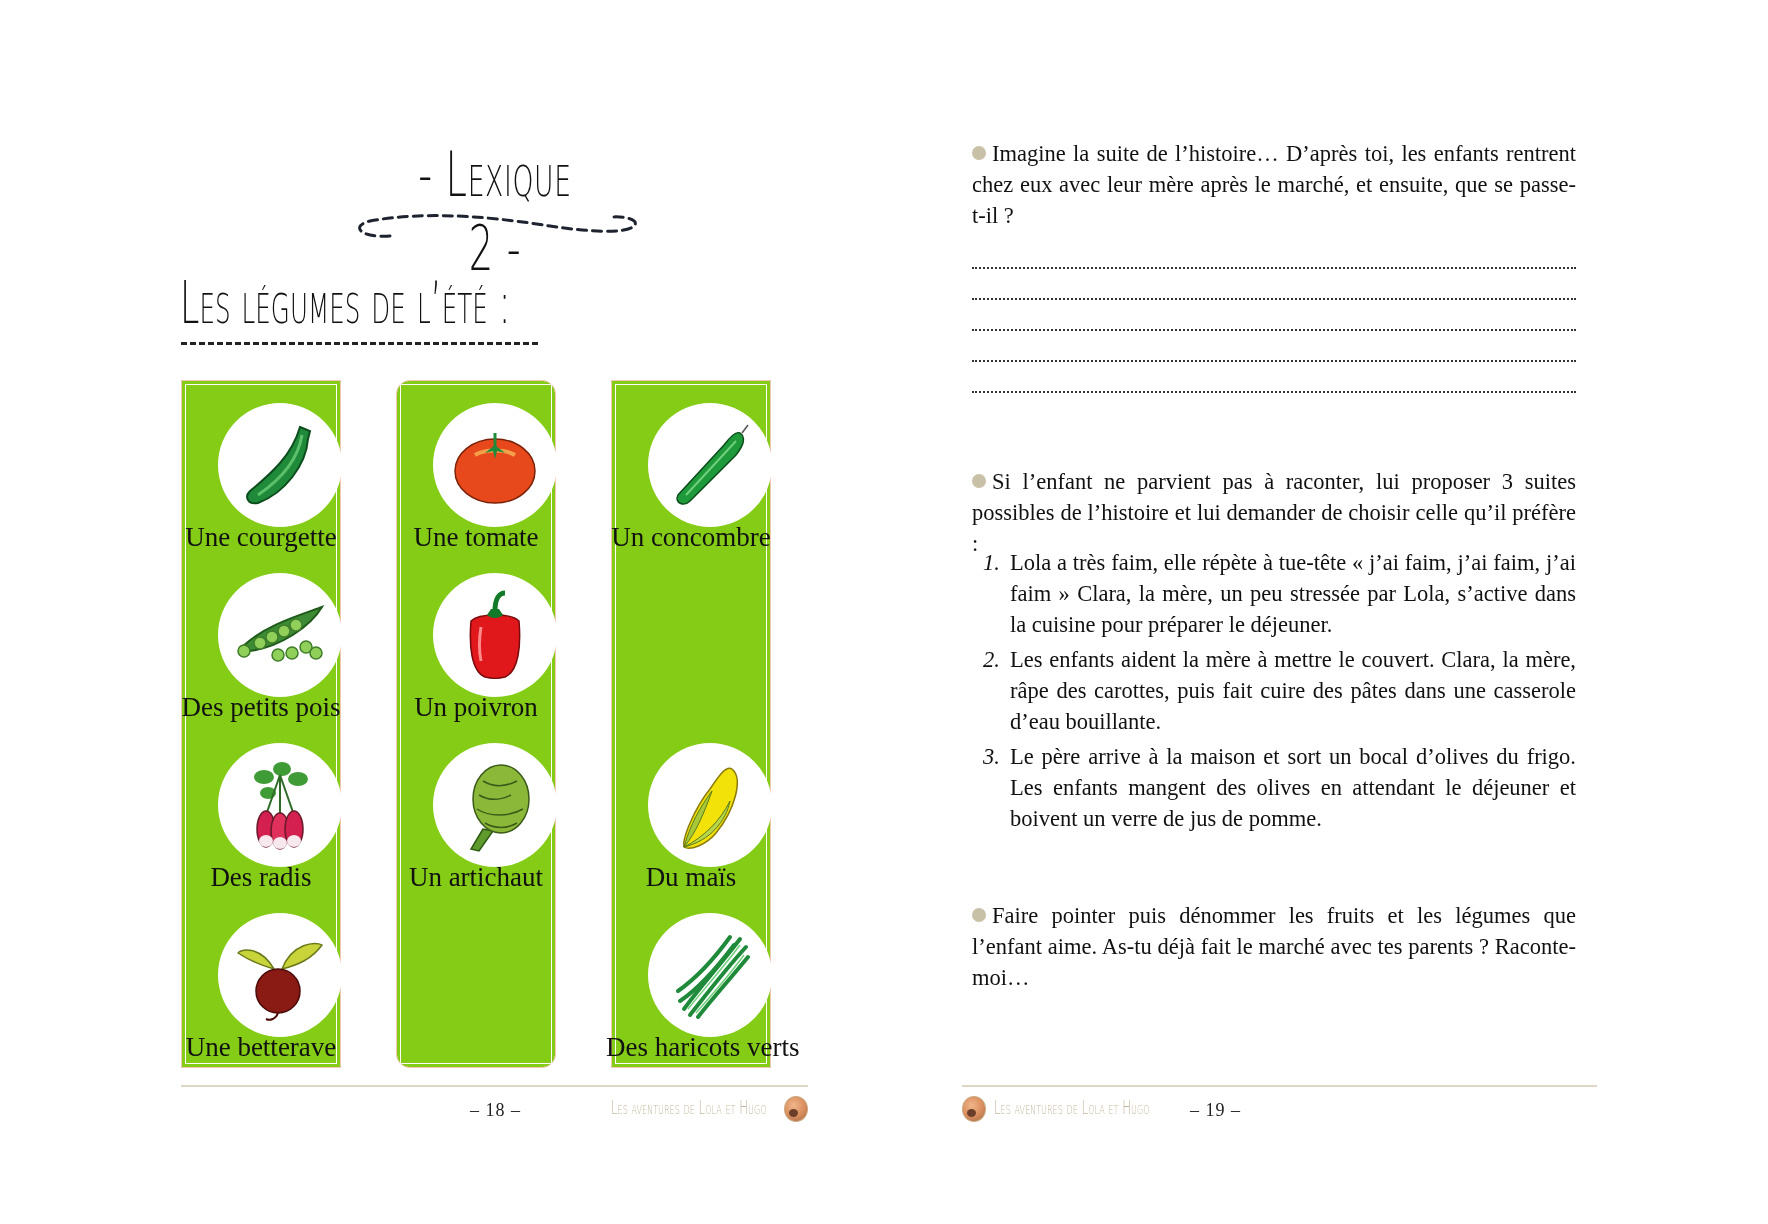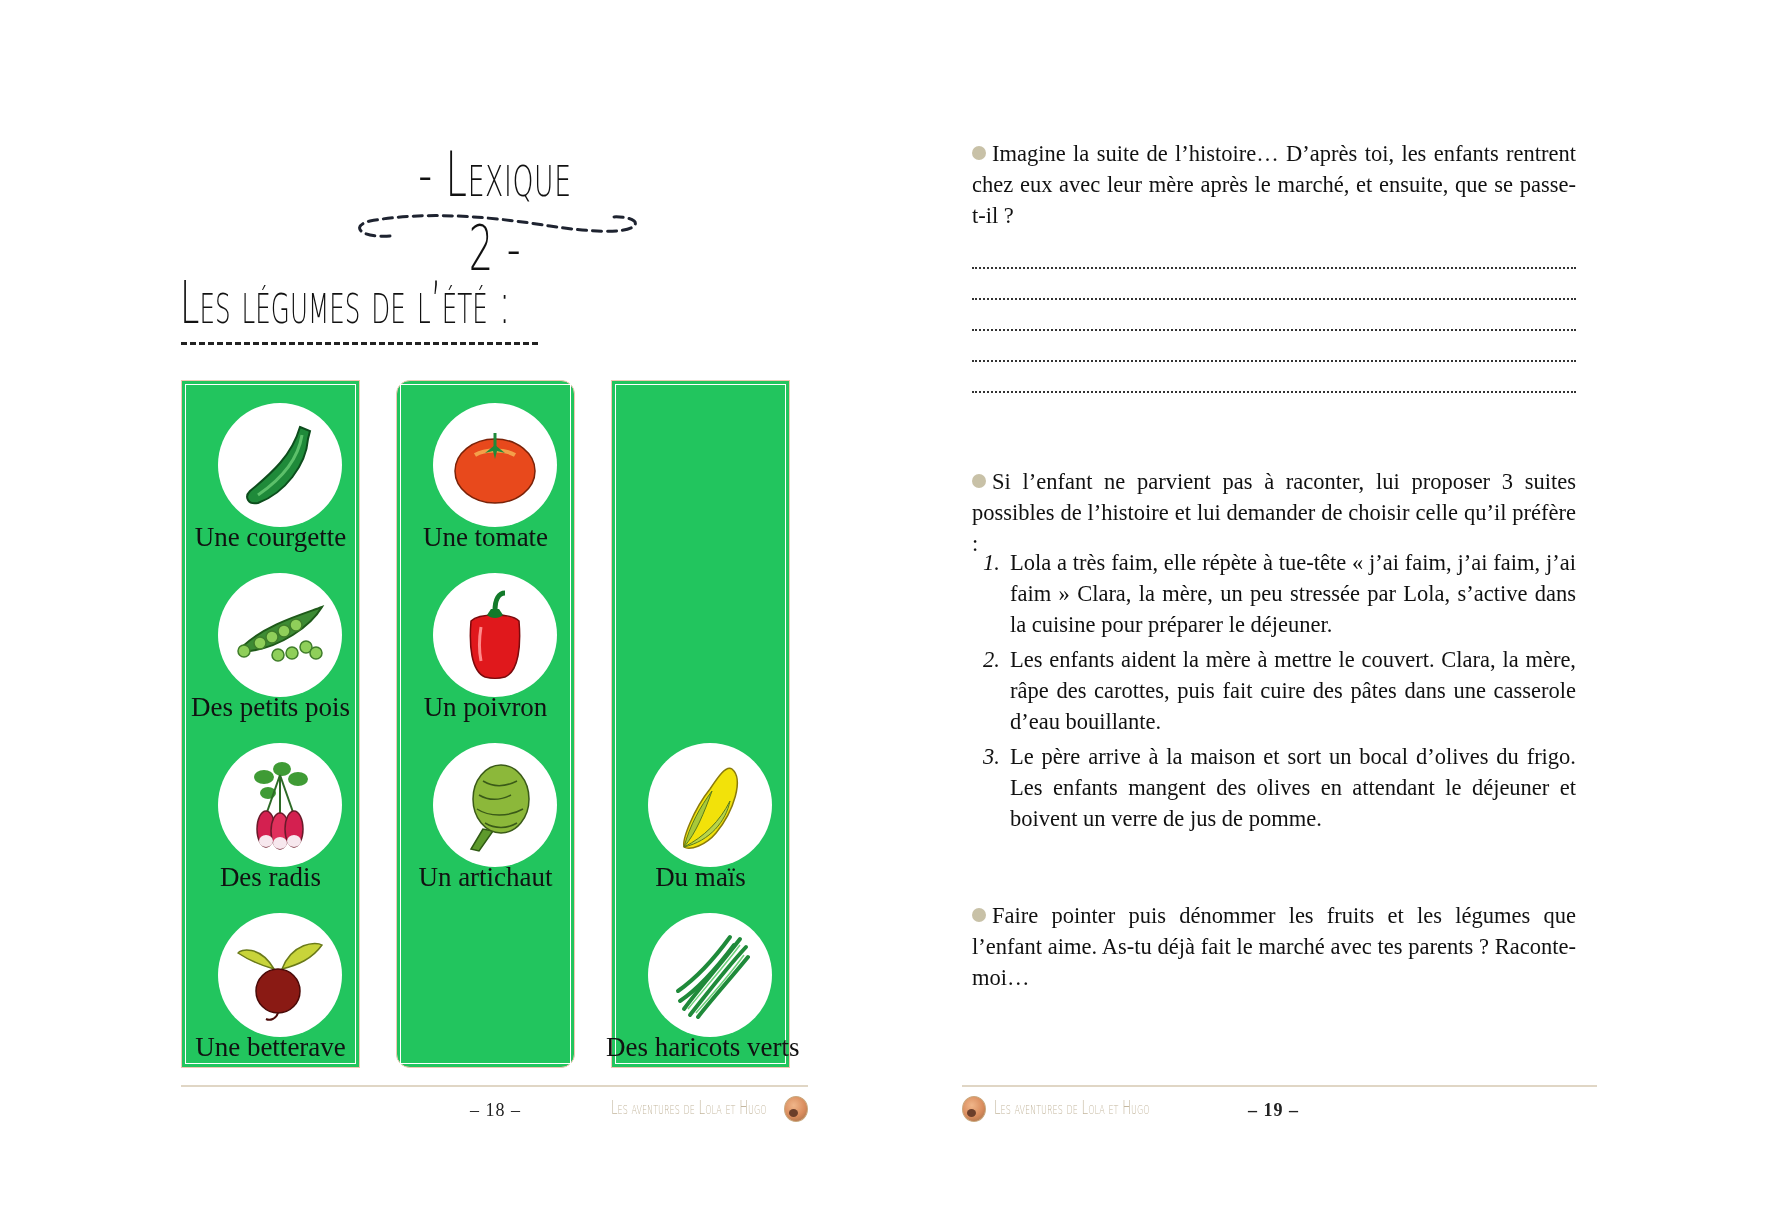--- a/index.html
+++ b/index.html
@@ -28,22 +28,22 @@
     transform: scaleX(0.6); transform-origin: left center;
     white-space: nowrap;
   }
   .section-underline {
     position: absolute; left: 181px; top: 342px; width: 357px; height: 0;
     border-top: 3px dashed #222;
   }
 
   
   .card {
-    position: absolute; top: 380px; width: 179px; height: 688px;
-    background: #22c55e; border: 1px solid #f2c6b3;
+    position: absolute; top: 380px; width: 160px; height: 688px;
+    background: #84cc16; border: 1px solid #f2c6b3;
   }
   .card::before {
     content: ""; position: absolute; inset: 3px; border: 1px solid #fff; pointer-events: none;
   }
   .card-1 { left: 181px; }
   .card-2 { left: 396px; border-radius: 14px; }
   .card-3 { left: 611px; }
   .veg {
     position: absolute; left: 0; width: 100%; height: 170px;
   }
@@ -210,20 +210,30 @@
             <path d="M38 26 C 48 32, 60 32, 72 26"></path>
             <path d="M40 68 C 50 74, 62 74, 72 68"></path>
         </g>
       </svg>
     </div>
     <div class="veg-label">Un artichaut</div>
   </div>
 </div>
 
 <div class="card card-3">
+  <div class="veg" style="top:0px">
+    <div class="veg-circle">
+      <svg viewBox="0 0 100 100">
+        <path d="M80 18 C 86 22, 84 30, 76 40 L 30 86 C 24 92, 14 88, 18 80 L 64 30 C 70 22, 76 16, 80 18 Z" fill="#1f9a3a" stroke="#0d4d1d" stroke-width="1.5"></path>
+        <path d="M76 26 L 26 80" stroke="#6fd07a" stroke-width="2"></path>
+        <line x1="82" y1="18" x2="88" y2="10" stroke="#555" stroke-width="1.5"></line>
+      </svg>
+    </div>
+    <div class="veg-label">Un concombre</div>
+  </div>
   <div class="veg" style="top:340px">
     <div class="veg-circle">
       <svg viewBox="0 0 100 100">
         <path d="M72 14 C 84 24, 74 56, 56 78 C 46 90, 30 96, 24 92 C 22 84, 34 54, 50 34 C 58 22, 66 10, 72 14 Z" fill="#f2e20a" stroke="#8a7a0a" stroke-width="1.5"></path>
         <path d="M24 92 C 30 70, 40 52, 52 36 C 44 58, 36 78, 24 92 Z" fill="#a8c83a" stroke="#5a7a1a" stroke-width="1"></path>
         <path d="M24 92 C 44 82, 60 66, 70 46 C 66 66, 50 86, 24 92 Z" fill="#b8d44a" stroke="#5a7a1a" stroke-width="1"></path>
       </svg>
     </div>
     <div class="veg-label">Du maïs</div>
   </div>
@@ -285,13 +295,13 @@
   </li>
 </ol>
 
 <div class="para" style="top:900px;">
   <span class="bullet"></span><span>Faire pointer puis dénommer les fruits et les légumes que l’enfant aime. As-tu déjà fait le marché avec tes parents ? Raconte-moi…</span>
 </div>
 
 <div class="footer-rule" style="left:962px; width:635px;"></div>
 <div class="footer-avatar" style="left:962px;"></div>
 <div class="footer-brand" style="left:994px;">Les aventures de Lola et Hugo</div>
-<div class="footer-page-num" style="left:1248px;font-weight:bold;">– 19 –</div>
+<div class="footer-page-num" style="left:1190px;">– 19 –</div>
 
 </body></html>

